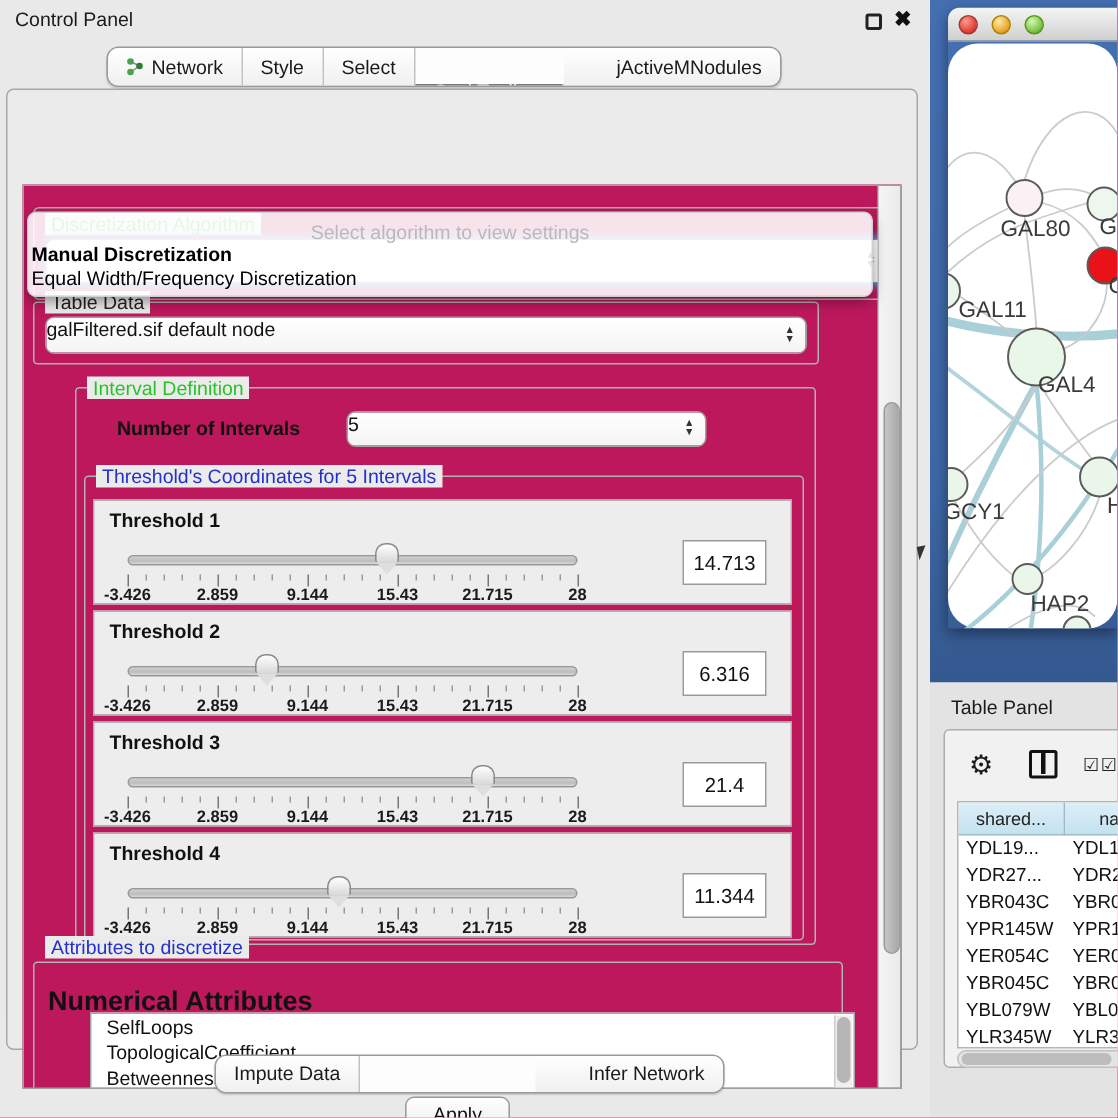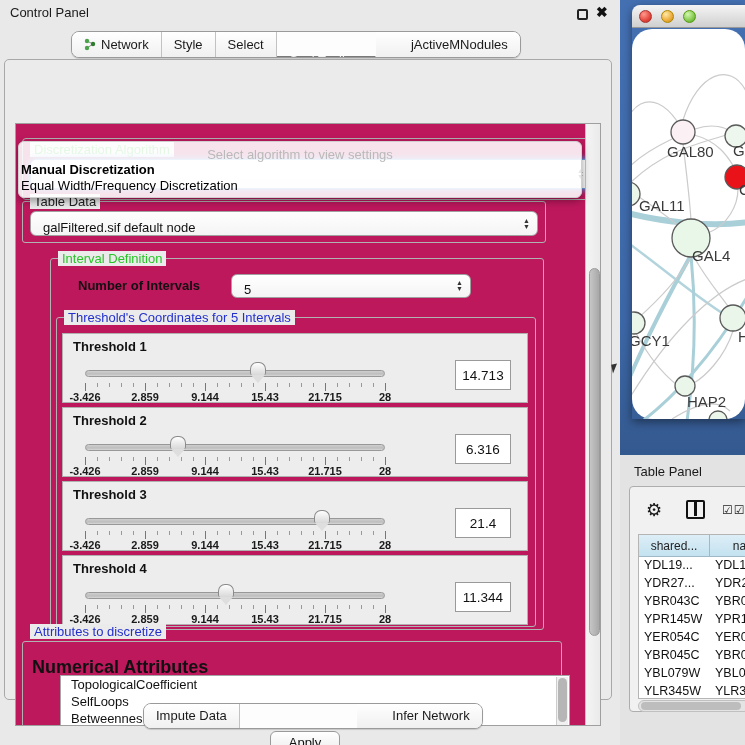--- a/index.html
+++ b/index.html
@@ -22,21 +22,21 @@
 
   .outer-panel { position:absolute; left:4px; top:59px; width:608px; height:641px; border:1px solid #a8a8a8; border-radius:5px; background:#ebebeb; }
 
   .scroll-area { position:absolute; left:10px; top:63px; width:586px; height:603px; border:1px solid #9f9f9f; background:#be185d; overflow:hidden; }
 
   .groupbox { position:absolute; border:1px solid #b2b2b2; border-radius:3px; }
   .group-title { position:absolute; font-size:13px; background:#ebebeb; padding:0 4px; white-space:nowrap; }
   .t-green { color:#27c427; }
   .t-blue { color:#2330cc; }
 
-  .combo { position:absolute; background:linear-gradient(#ffffff,#f4f4f4); border:1px solid #a0a0a0; border-radius:6px; font-size:13px; color:#111; display:flex; align-items:flex-end; padding-left:12px; }
+  .combo { position:absolute; background:linear-gradient(#ffffff,#f4f4f4); border:1px solid #a0a0a0; border-radius:6px; font-size:13px; color:#111; display:flex; align-items:flex-start; }
   .combo .arrows { position:absolute; right:7px; top:50%; transform:translateY(-50%); font-size:7px; line-height:6px; color:#333; text-align:center; }
   .combo.focused { border-color:#6f9bd4; box-shadow:0 0 5px 2px rgba(92,152,227,.85); }
 
   
   .popup { position:absolute; left:2px; top:17px; width:564px; height:57px; background:rgba(255,255,255,.88); border:1px solid #d0d0d0; border-radius:6px; box-shadow:0 3px 9px rgba(0,0,0,.38); z-index:10; }
   .popup .hint { position:absolute; top:5px; left:0; width:100%; text-align:center; font-size:13px; color:#b9b9b9; }
   .popup .opt { position:absolute; left:2px; font-size:13px; color:#000; white-space:nowrap; }
   .popup .opt.b { font-weight:bold; }
 
   
@@ -327,22 +327,22 @@
           </div>
         </div>
 
       <div class="groupbox" style="left:6px; top:517px; width:540px; height:110px;"></div>
       <div class="group-title t-blue" style="left:14px; top:500px;">Attributes to discretize</div>
       <div style="position:absolute; left:16px; top:533px; font-size:18px; font-weight:bold; color:#111;">Numerical Attributes</div>
       <div class="attr-list" id="attrList">
         <div class="attr-sb">
             <div class="attr-sb-thumb"></div>
           </div>
-      <div class="attr-item">TopologicalCoefficient</div>
-          <div class="attr-item">SelfLoops</div>
+      <div class="attr-item">SelfLoops</div>
+          <div class="attr-item">TopologicalCoefficient</div>
           <div class="attr-item">BetweennessCentrality</div>
         </div>
 
       <div class="vscroll">
         <div class="vthumb"></div>
       </div>
     </div>
 
     <div class="apply-btn">Apply</div>
   </div>

